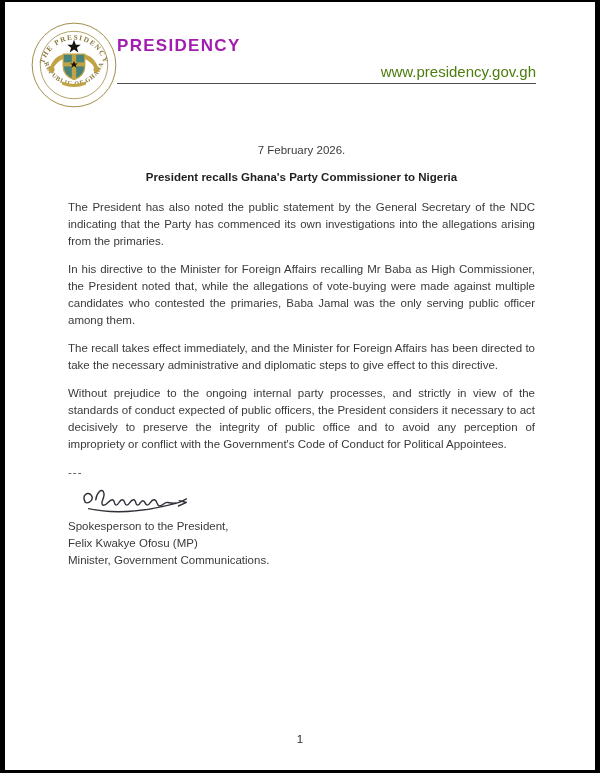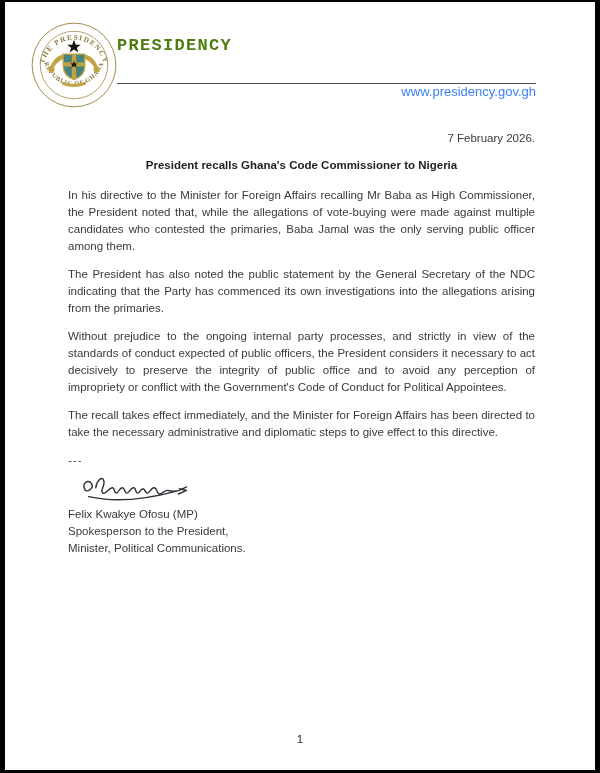--- a/index.html
+++ b/index.html
@@ -17,40 +17,40 @@
     position: relative;
     overflow: hidden;
   }
   
   .seal {
     position: absolute; left: 24px; top: 18px;
     width: 90px; height: 90px;
   }
   .brand {
     position: absolute; left: 112px; top: 34px;
-    font-family: Liberation Mono, monospace;
+    font-family: Liberation Sans, sans-serif;
     font-weight: bold;
     font-size: 17px; line-height: 20px;
     letter-spacing: 1.3px;
-    color: #4d7c0f;
+    color: #a21caf;
   }
   .site-url {
     position: absolute; right: 59px; top: 61px;
-    font-size: 13px; color: #3b82f6; margin-top: 21px;
+    font-size: 15px; color: #4d7c0f;
   }
   .header-rule {
     position: absolute; left: 112px; right: 59px; top: 81px;
     border-top: 1px solid #4d4d4d;
   }
   
   .content {
     position: absolute; left: 63px; right: 60px; top: 128px;
     font-size: 11.5px; line-height: 17px; color: #3a3a3a;
   }
-  .doc-date { text-align: right; margin-bottom: 10px; color: #3a3a3a; }
+  .doc-date { text-align: center; margin-bottom: 10px; color: #3a3a3a; margin-top: 12px; }
   .doc-title {
     text-align: center; font-weight: bold; color: #1f1f1f;
     margin-bottom: 13px;
   }
   .content p { text-align: justify; margin-bottom: 11px; }
   .signoff-marker { margin-top: 6px; letter-spacing: 1px; color: #4a4a4a; }
   .signature-wrap { height: 34px; margin: 1px 0 2px 6px; }
   .signature-wrap svg { height: 32px; width: 120px; }
   .signer div { line-height: 17px; }
   
@@ -95,43 +95,43 @@
     <div class="brand">
       <div>PRESIDENCY</div>
     </div>
 
     <div class="site-url">www.presidency.gov.gh</div>
 
     <div class="header-rule"></div>
 
     <div class="content">
       <div class="doc-date">7 February 2026.</div>
-      <div class="doc-title">President recalls Ghana's Code Commissioner to Nigeria</div>
+      <div class="doc-title">President recalls Ghana's Party Commissioner to Nigeria</div>
 
+      <p>The President has also noted the public statement by the General Secretary of the NDC indicating that the Party has commenced its own investigations into the allegations arising from the primaries.</p>
       <p>In his directive to the Minister for Foreign Affairs recalling Mr Baba as High Commissioner, the President noted that, while the allegations of vote-buying were made against multiple candidates who contested the primaries, Baba Jamal was the only serving public officer among them.</p>
-      <p>The President has also noted the public statement by the General Secretary of the NDC indicating that the Party has commenced its own investigations into the allegations arising from the primaries.</p>
+      <p>The recall takes effect immediately, and the Minister for Foreign Affairs has been directed to take the necessary administrative and diplomatic steps to give effect to this directive.</p>
       <p>Without prejudice to the ongoing internal party processes, and strictly in view of the standards of conduct expected of public officers, the President considers it necessary to act decisively to preserve the integrity of public office and to avoid any perception of impropriety or conflict with the Government's Code of Conduct for Political Appointees.</p>
-      <p>The recall takes effect immediately, and the Minister for Foreign Affairs has been directed to take the necessary administrative and diplomatic steps to give effect to this directive.</p>
 
       <div class="signoff-marker">---</div>
 
       <div class="signature-wrap">
         <svg viewBox="0 0 130 36" aria-hidden="true">
           <g fill="none" stroke="#2e3138" stroke-width="1.6" stroke-linecap="round" stroke-linejoin="round">
             <path d="M10 22 c-4 -7 3 -12 7 -7 c3 4 -2 10 -7 8"></path>
             <path d="M22 20 c1 -8 7 -14 9 -8 c2 5 -5 12 -1 14 c4 2 7 -7 11 -6 c3 1 1 6 4 6 c3 0 3 -6 7 -6 c3 0 2 6 5 6 c3 0 4 -7 8 -6 c3 1 1 6 4 6 c3 0 3 -5 6 -5 c3 0 2 5 5 5 c3 0 4 -7 8 -6 c4 1 2 7 6 7 c4 0 5 -5 9 -4 c4 1 9 2 15 -1 l6 -3"></path>
             <path d="M116 21 l8 2 l-9 4"></path>
             <path d="M14 30 C 45 37 82 32 112 24"></path>
           </g>
         </svg>
       </div>
 
       <div class="signer">
+        <div>Spokesperson to the President,</div>
         <div>Felix Kwakye Ofosu (MP)</div>
-        <div>Spokesperson to the President,</div>
-        <div>Minister, Political Communications.</div>
+        <div>Minister, Government Communications.</div>
       </div>
     </div>
 
     <div class="page-number">1</div>
 
   </div>
 </div>
 
 </body></html>

